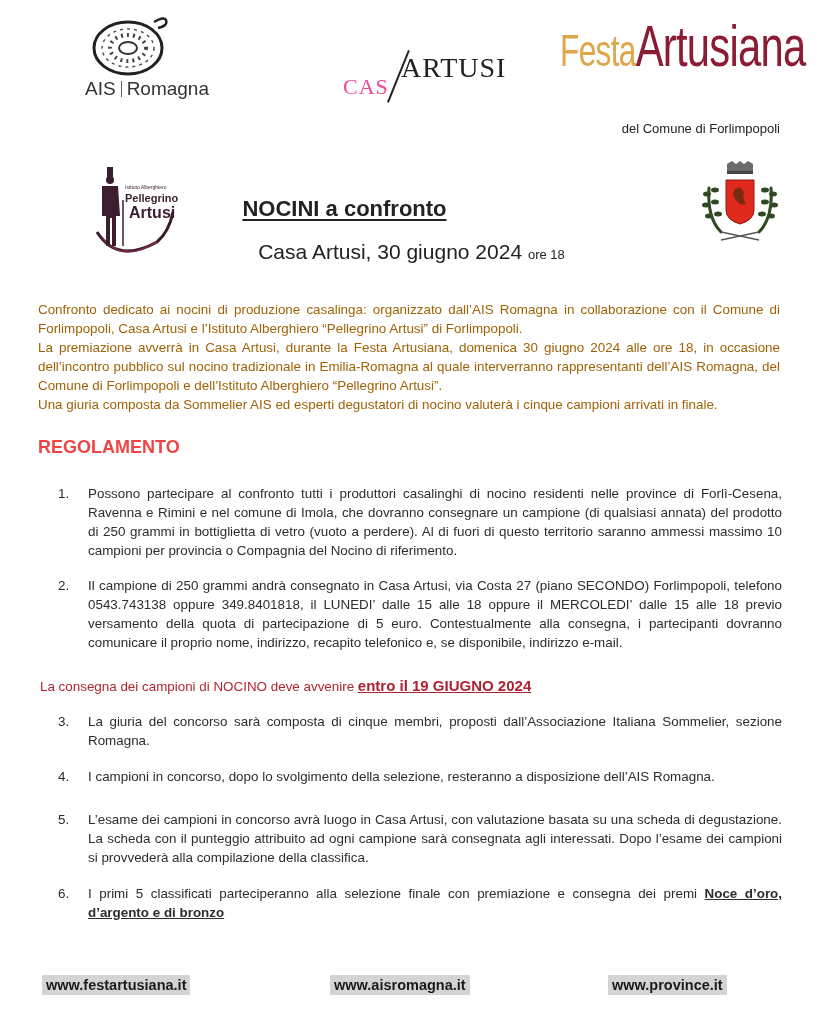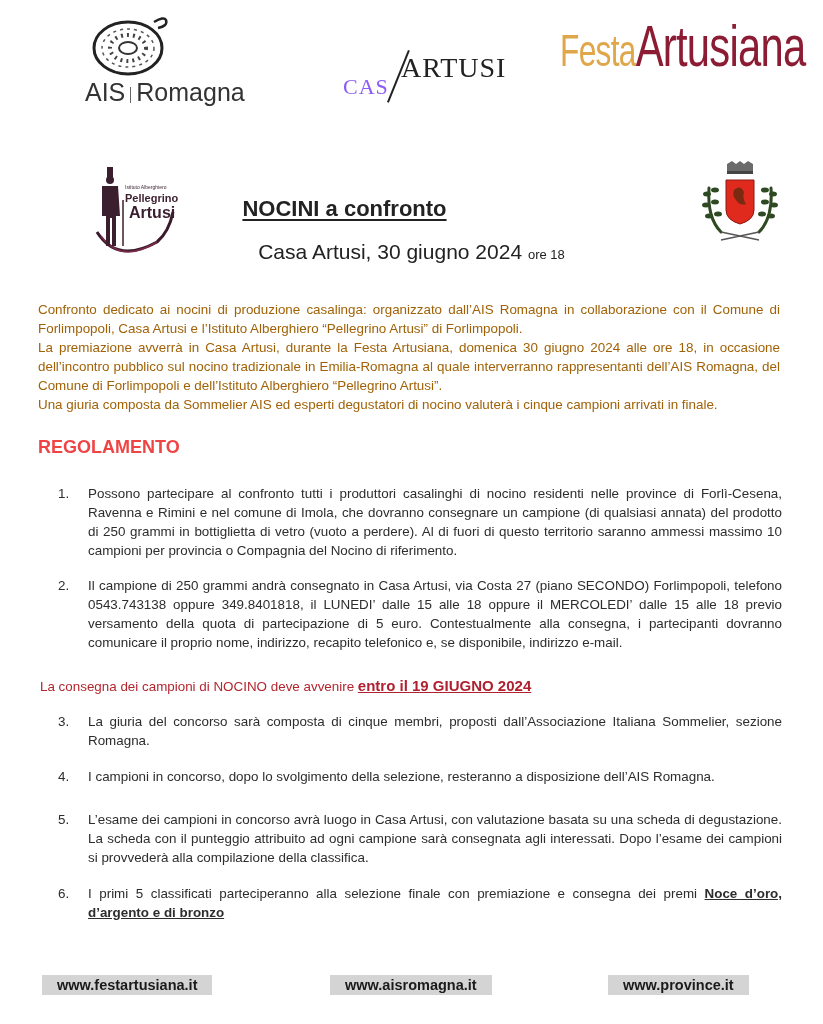--- a/index.html
+++ b/index.html
@@ -2,24 +2,24 @@
 <html><head>
 <meta charset="utf-8">
 <style>
   html, body { margin: 0; padding: 0; background: #ffffff; }
   body { width: 823px; height: 1024px; position: relative; overflow: hidden;
          font-family: "Liberation Sans", "DejaVu Sans", sans-serif; color: #2a2a2a; }
   .abs { position: absolute; }
 
   
   #ais-logo { left: 80px; top: 12px; width: 160px; height: 90px; }
-  #ais-logo .ais-text { position: absolute; left: 5px; top: 66px; font-size: 25px; color: #333; white-space: nowrap; }
+  #ais-logo .ais-text { position: absolute; left: 5px; top: 66px; font-size: 19px; color: #333; white-space: nowrap; }
   #ais-logo .ais-sep { display: inline-block; width: 1px; height: 16px; background: #666; margin: 0 5px; vertical-align: -2px; }
   #casa-logo { left: 343px; top: 40px; width: 150px; height: 62px; }
-  #casa-logo .cas { position: absolute; left: 0; top: 34px; font-family: "Liberation Serif", serif; font-size: 22px; color: #8b5cf6; letter-spacing: 1px; }
+  #casa-logo .cas { position: absolute; left: 0; top: 34px; font-family: "Liberation Serif", serif; font-size: 22px; color: #ec4899; letter-spacing: 1px; }
   #casa-logo .artusi { position: absolute; left: 58px; top: 12px; font-family: "Liberation Serif", serif; font-size: 28px; color: #222; letter-spacing: 1px; }
   #casa-logo .slash { position: absolute; left: 44px; top: 6px; width: 2px; height: 56px; background: #222; transform: rotate(22deg); transform-origin: bottom left; }
   #festa-logo { left: 560px; top: 12px; height: 70px; font-size: 44px; white-space: nowrap; transform: scaleX(0.72); transform-origin: left top; letter-spacing: -1px; font-family: "Liberation Sans Narrow", "Liberation Sans", sans-serif; }
   #festa-logo .festa { color: #e0a64a; }
   #festa-logo .artusiana { color: #8c1c33; font-size: 58px; }
 
   #patrocinio { left: 560px; top: 120px; width: 220px; text-align: right; font-size: 13px; line-height: 18px; color: #222; }
   #stemma { left: 695px; top: 160px; width: 90px; height: 85px; }
   #pellegrino-logo { left: 85px; top: 162px; width: 100px; height: 100px; }
 
@@ -38,21 +38,21 @@
   
   .rule { position: absolute; left: 58px; width: 724px; font-size: 13.4px; line-height: 19px; color: #2d2d2d; display: flex; }
   .rule .num { width: 30px; flex: none; text-align: left; }
   .rule .txt { flex: 1; text-align: justify; }
   .rule b.u { text-decoration: underline; }
 
   #deadline { left: 40px; top: 677px; font-size: 13.4px; color: #b3262f; white-space: nowrap; }
   #deadline .strong { font-weight: bold; font-size: 15px; text-decoration: underline; color: #b02030; }
 
   
-  .foot-link { position: absolute; top: 975px; background: #d4d4d4; font-size: 14.5px; font-weight: bold; color: #1a1a1a; padding: 2px 15px; }
+  .foot-link { position: absolute; top: 975px; background: #d4d4d4; font-size: 14.5px; font-weight: bold; color: #1a1a1a; padding: 2px 4px; }
 </style>
 </head>
 <body>
 
 <div id="ais-logo" class="abs">
   <svg width="100" height="66" viewBox="0 0 100 66" style="position:absolute;left:8px;top:0">
     <ellipse cx="40" cy="36" rx="34" ry="26" fill="none" stroke="#222" stroke-width="3"></ellipse>
     <ellipse cx="40" cy="36" rx="26" ry="19" fill="none" stroke="#555" stroke-width="1.5" stroke-dasharray="3 4"></ellipse>
     <ellipse cx="40" cy="36" rx="18" ry="13" fill="none" stroke="#444" stroke-width="4" stroke-dasharray="2 4"></ellipse>
     <ellipse cx="40" cy="36" rx="9" ry="6" fill="none" stroke="#333" stroke-width="2"></ellipse>
@@ -67,20 +67,21 @@
   <span class="cas">CAS</span>
   <span class="slash"></span>
   <span class="artusi">ARTUSI</span>
 </div>
 
 <div id="festa-logo" class="abs">
   <span class="festa">Festa</span><span class="artusiana">Artusiana</span>
 </div>
 
 <div id="patrocinio" class="abs">
+  <div>del Comune di Forlimpopoli</div>
 </div>
 
 <div id="stemma" class="abs">
   <svg width="90" height="85" viewBox="0 0 90 85">
     <path d="M 32 4 l 5 -3 l 4 3 l 4 -3 l 4 3 l 4 -3 l 5 3 l 0 8 l -26 0 z" fill="#6b6b6b"></path>
     <rect x="32" y="11" width="26" height="3" fill="#444"></rect>
     <path d="M 31 20 h 28 v 30 q 0 10 -14 14 q -14 -4 -14 -14 z" fill="#e02a1e" stroke="#8a1a12" stroke-width="1"></path>
     <path d="M 39 30 q 6 -6 10 2 q -2 6 2 12 q -6 2 -10 -4 q -4 -4 -2 -10 z" fill="#7a2a10"></path>
     <g fill="none" stroke="#2f4a22" stroke-width="3" stroke-linecap="round">
       <path d="M 26 72 q -14 -14 -12 -44"></path>

